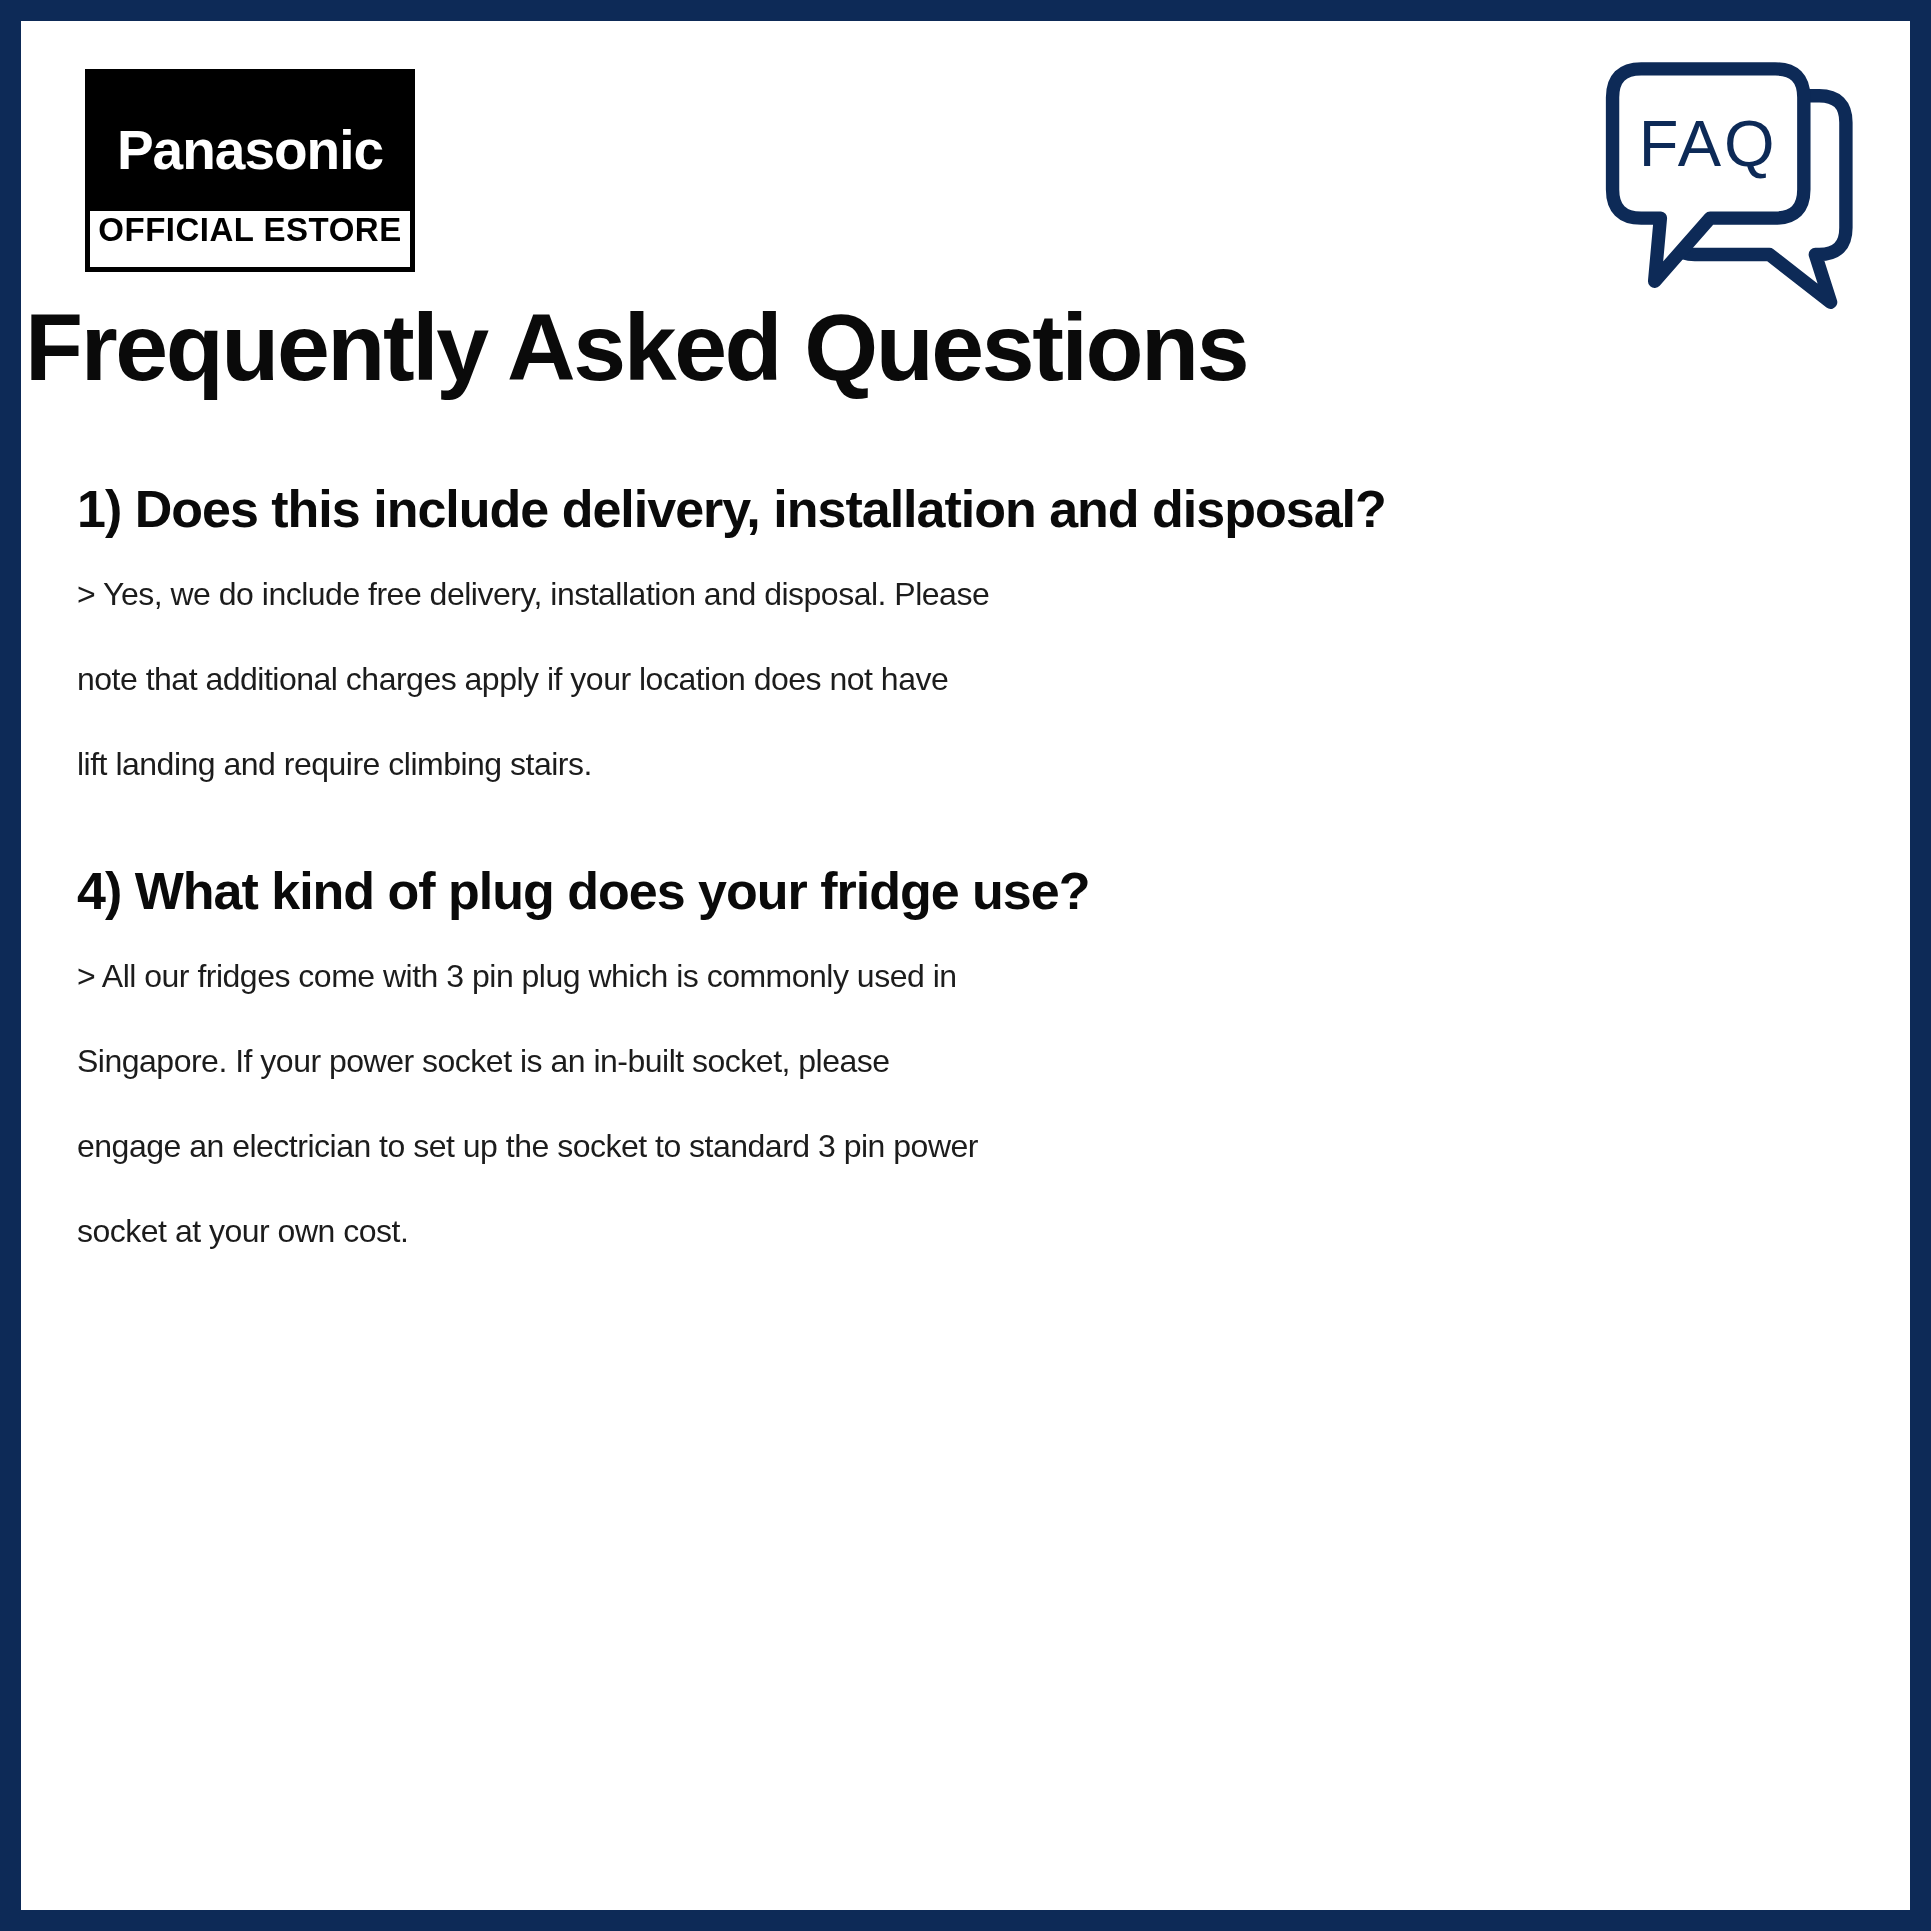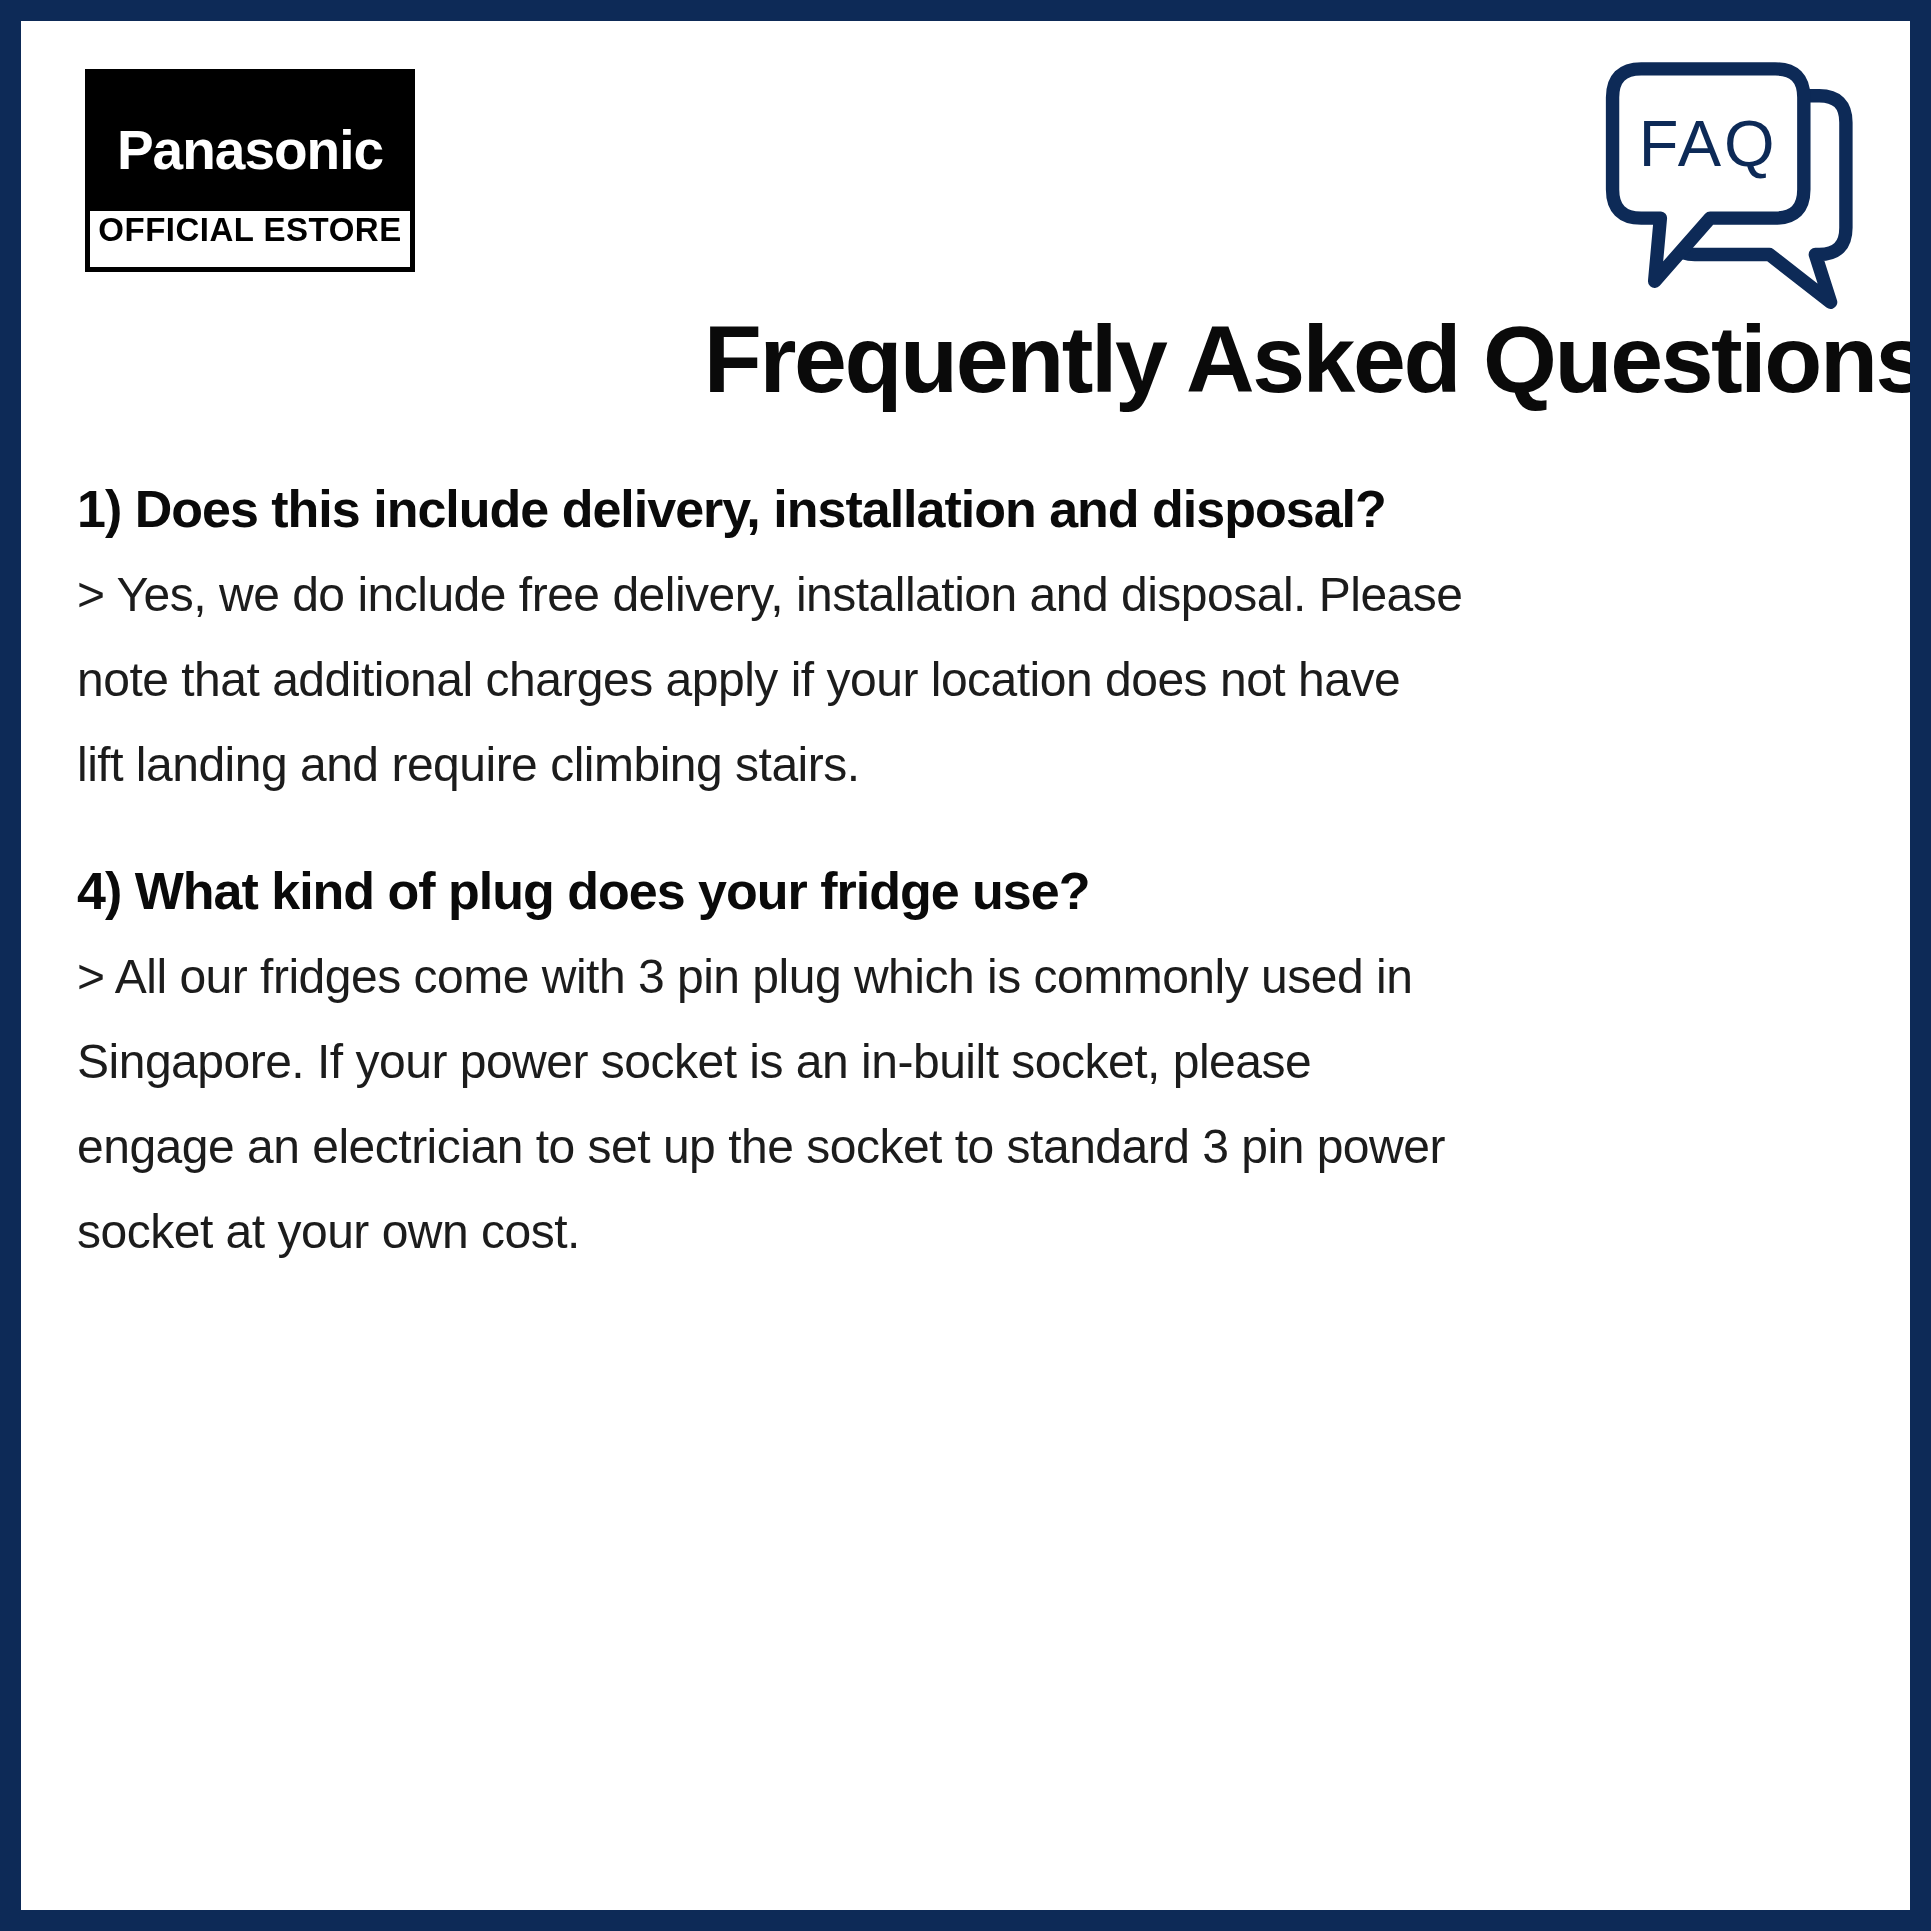--- a/index.html
+++ b/index.html
@@ -68,26 +68,26 @@
     letter-spacing: 3px;
     fill: #0d2a57;
   }
 
   
   .page-title {
     position: absolute;
     top: 268px;
     left: 0;
     width: 100%;
-    text-align: right;
+    text-align: left;
     font-size: 95px;
     font-weight: 700;
     letter-spacing: -2.4px;
     color: #0a0a0a;
-    margin: 16px;
+    margin: 4px;
   }
 
   
   .faq-list {
     position: absolute;
     top: 446px;
     left: 56px;
     right: 52px;
   }
   .faq-item { margin-bottom: 42px; }
@@ -95,21 +95,21 @@
   .faq-question {
     margin: 0;
     font-size: 52px;
     font-weight: 700;
     letter-spacing: -1px;
     line-height: 85px;
     color: #0a0a0a;
   }
   .faq-answer {
     margin: 0;
-    font-size: 48px;
+    font-size: 32px;
     font-weight: 400;
     letter-spacing: -0.5px;
     line-height: 85px;
     color: #1c1c1c;
     white-space: pre-line;
   }
 </style>
 </head>
 <body>
 

